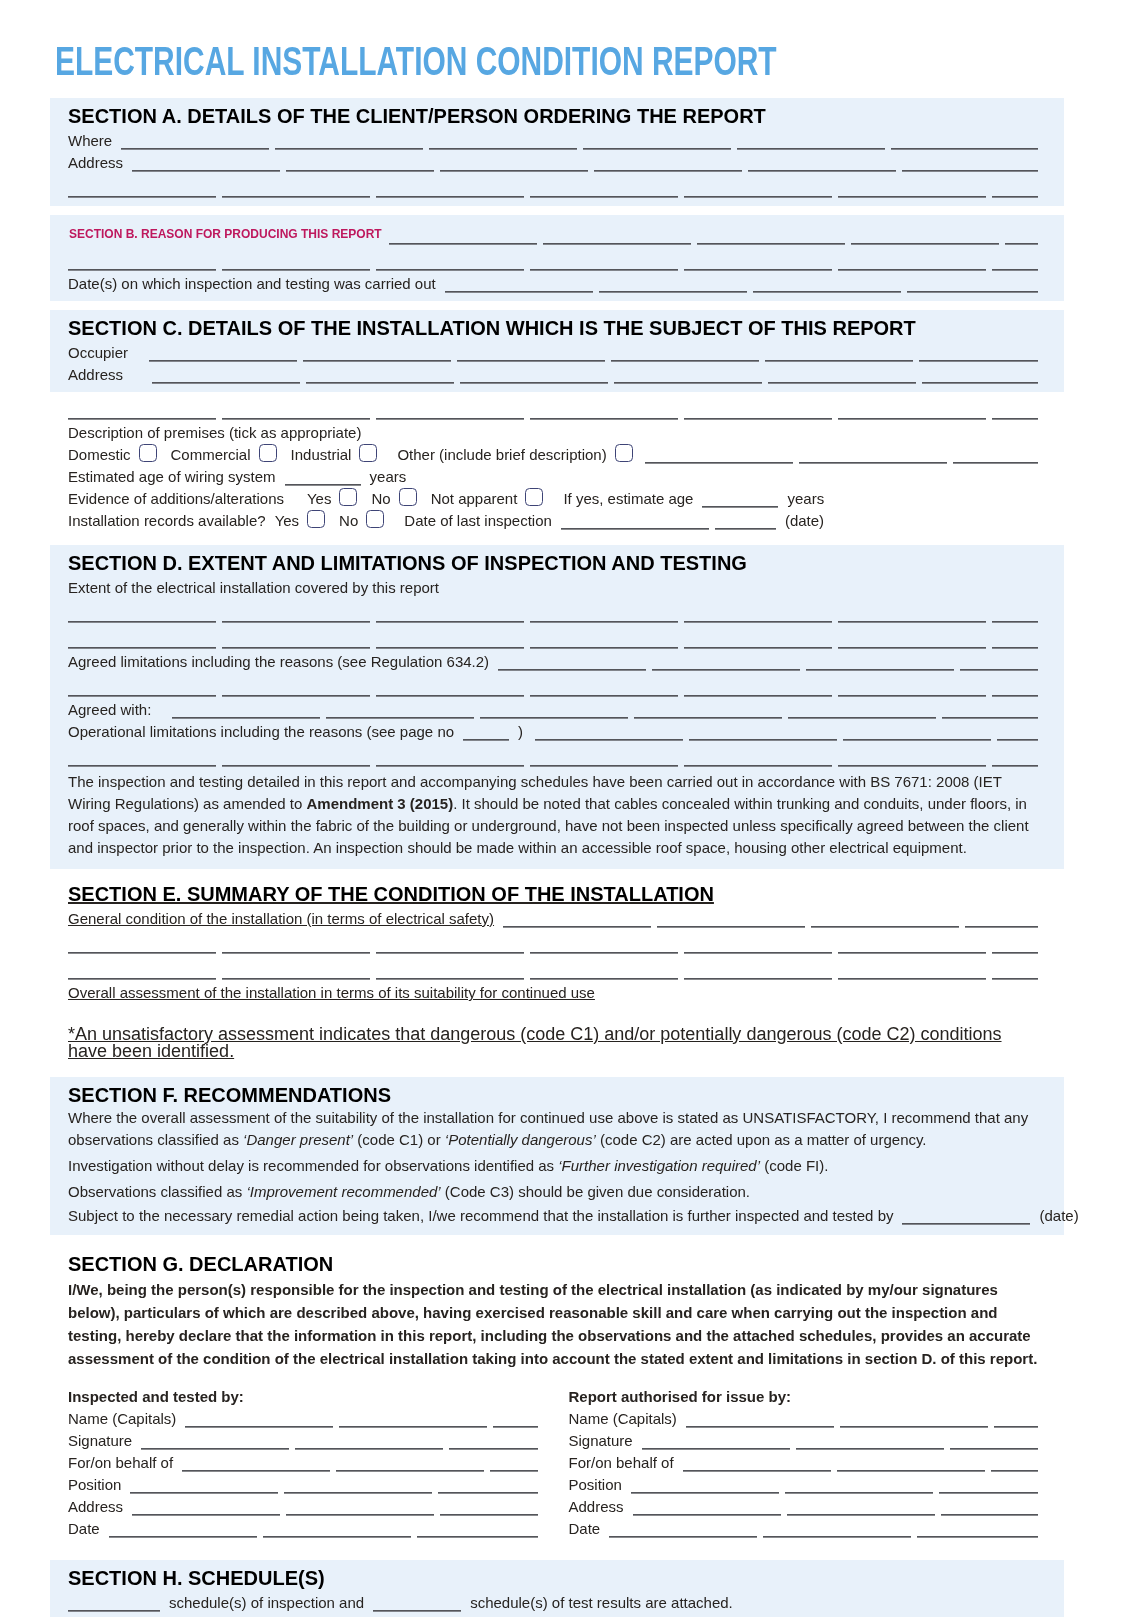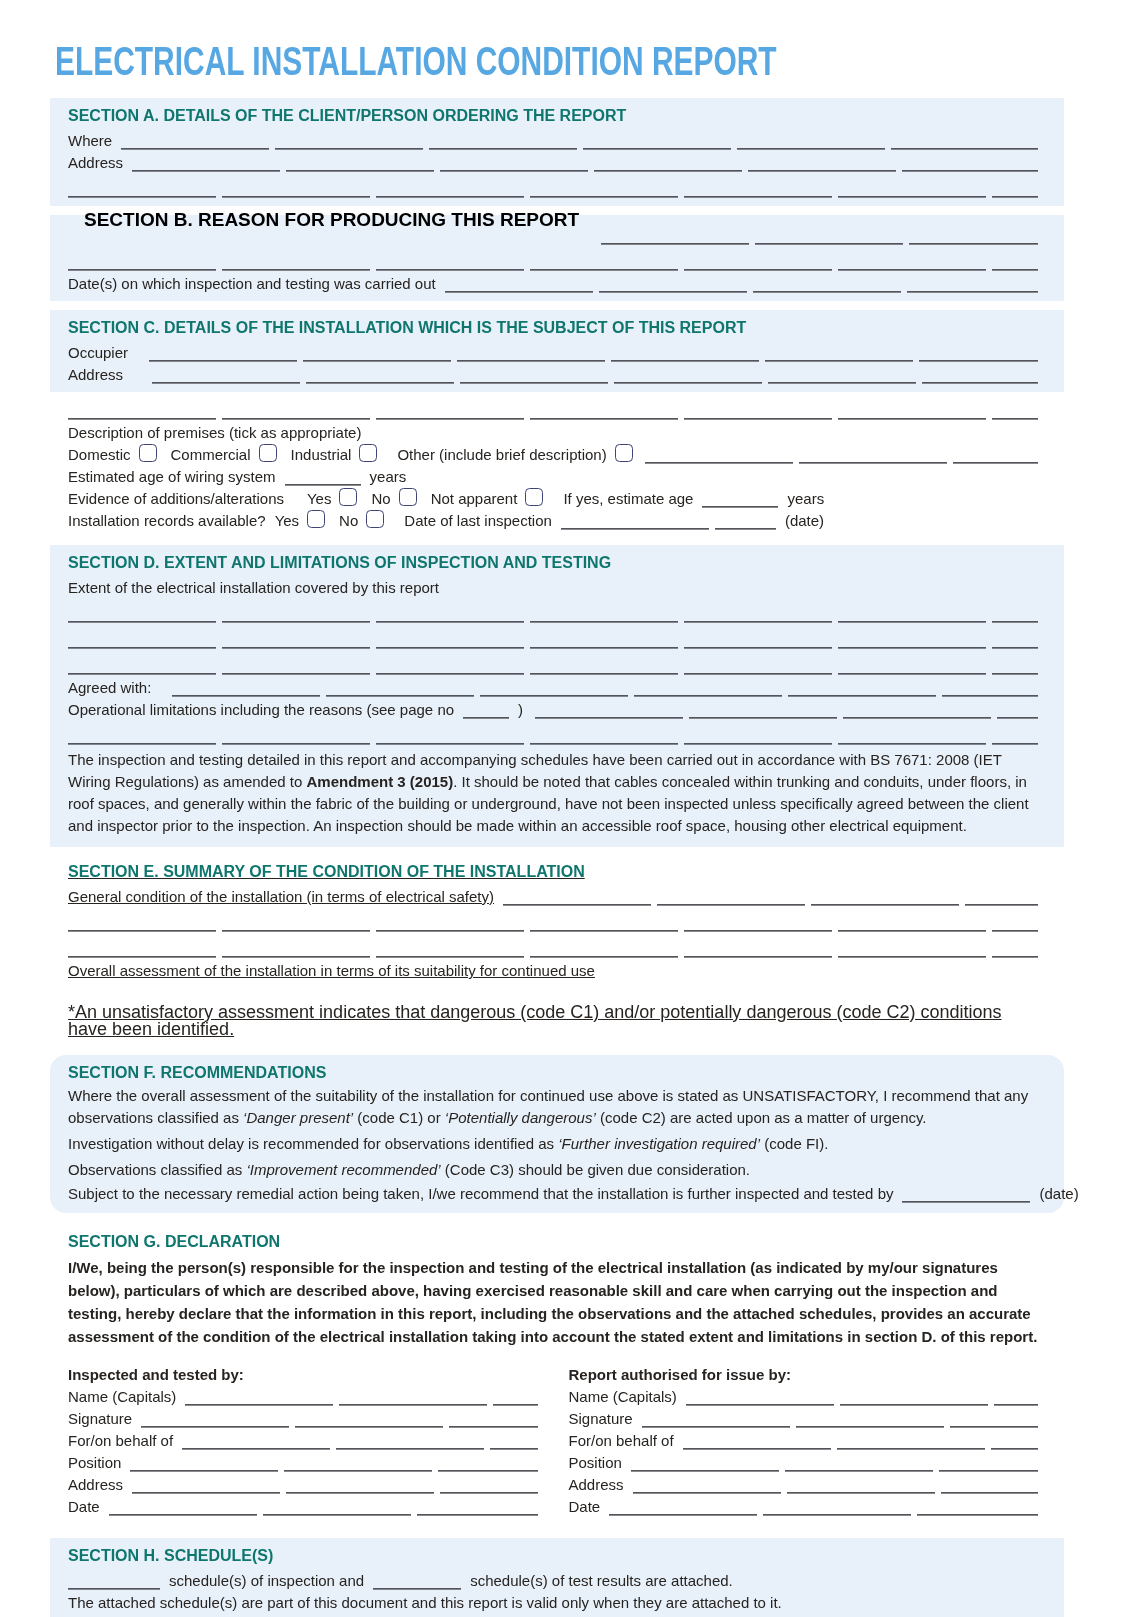--- a/index.html
+++ b/index.html
@@ -10,24 +10,24 @@
   }
   h1.title {
     margin:38px 80px 14px 55px; padding:0;
     font-size:41px; line-height:46px; font-weight:700; color:#57a7e2;
     white-space:nowrap; transform:scaleX(.73); transform-origin:0 50%;
   }
   .sec { margin:0 80px 9px 50px; padding:8px 26px 8px 18px; }
   .sec.blue { background:#e8f1fa; }
   .sec.flush { margin-bottom:0; }
   h2.sech {
-    margin:0 0 2px 0; padding:0; font-size:16px; line-height:20px;
-    font-weight:700; color:#0f766e;
-  }
-  h2.inl { display:inline-block; margin:16px; padding:0 6px 0 0; font-size:19px; line-height:19px; font-weight:700; color:#000000; white-space:nowrap; }
+    margin:0 0 2px 0; padding:0; font-size:20px; line-height:20px;
+    font-weight:700; color:#000000;
+  }
+  h2.inl { display:inline-block; margin:1px; padding:0 6px 0 0; font-size:12px; line-height:19px; font-weight:700; color:#be185d; white-space:nowrap; }
   .frow { display:flex; align-items:flex-end; height:22px; }
   .frow.blank26 { height:26px; }
   .trow { display:flex; align-items:flex-end; height:22px; }
   .t  { white-space:nowrap; padding-right:9px; line-height:19px; }
   .t2 { white-space:nowrap; padding-left:9px; line-height:19px; }
   .tmid { white-space:nowrap; padding:0 9px; line-height:19px; }
   .uline {
     flex:1 1 auto; height:16px;
     background:repeating-linear-gradient(to right,#54555a 0 148px,rgba(0,0,0,0) 148px 154px) left bottom/100% 1.7px no-repeat;
   }
@@ -148,20 +148,24 @@
     <h2 class="sech">SECTION D. EXTENT AND LIMITATIONS OF INSPECTION AND TESTING</h2>
     <div class="trow">
       <span class="t">Extent of the electrical installation covered by this report</span>
     </div>
     <div class="frow blank26">
       <span class="uline"></span>
     </div>
     <div class="frow blank26">
       <span class="uline"></span>
     </div>
+    <div class="frow">
+      <span class="t">Agreed limitations including the reasons (see Regulation 634.2)</span>
+      <span class="uline"></span>
+    </div>
     <div class="frow blank26">
       <span class="uline"></span>
     </div>
     <div class="frow">
       <span class="t">Agreed with:</span>
       <span class="uline ml12"></span>
     </div>
     <div class="frow">
       <span class="t">Operational limitations including the reasons (see page no</span>
       <span class="uline w46"></span>
@@ -185,21 +189,21 @@
     </div>
     <div class="frow blank26">
       <span class="uline"></span>
     </div>
     <div class="trow">
       <span class="t">Overall assessment of the installation in terms of its suitability for continued use</span>
     </div>
     <div class="fnote">*An unsatisfactory assessment indicates that dangerous (code C1) and/or potentially dangerous (code C2) conditions have been identified.</div>
   </section>
 
-  <section class="sec blue" style="padding-bottom:10px;border-radius:16px;">
+  <section class="sec blue" style="padding-bottom:10px;">
     <h2 class="sech">SECTION F. RECOMMENDATIONS</h2>
     <p class="body" style="margin-top:2px"><span>Where the overall assessment of the suitability of the installation for continued use above is stated as UNSATISFACTORY, I recommend that any observations classified as </span><i>‘Danger present’</i><span> (code C1) or </span><i>‘Potentially dangerous’</i><span> (code C2) are acted upon as a matter of urgency.</span></p>
     <p class="body"><span>Investigation without delay is recommended for observations identified as </span><i>‘Further investigation required’</i><span> (code FI).</span></p>
     <p class="body"><span>Observations classified as </span><i>‘Improvement recommended’</i><span> (Code C3) should be given due consideration.</span></p>
     <div class="frow">
       <span class="t">Subject to the necessary remedial action being taken, I/we recommend that the installation is further inspected and tested by</span>
       <span class="uline w128"></span>
       <span class="t2">(date)</span>
     </div>
   </section>

